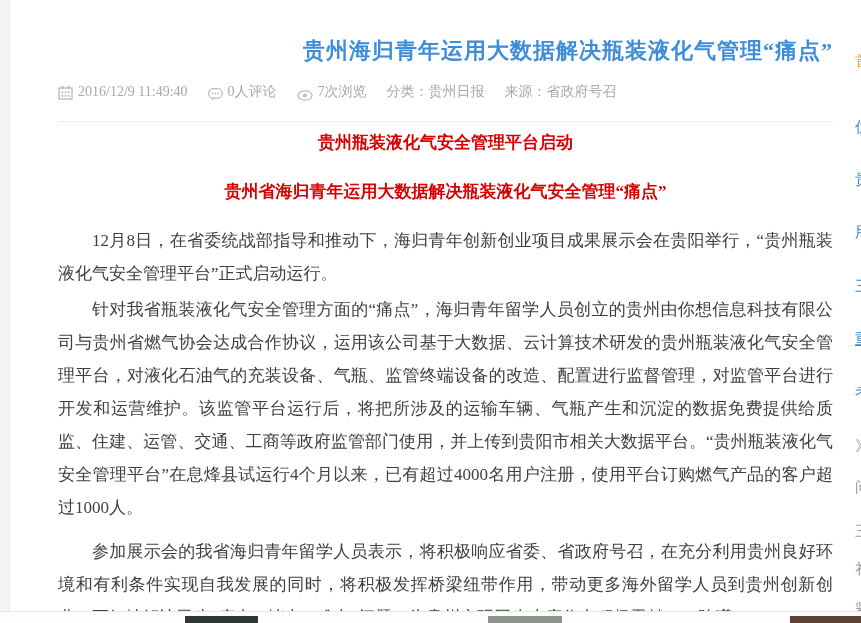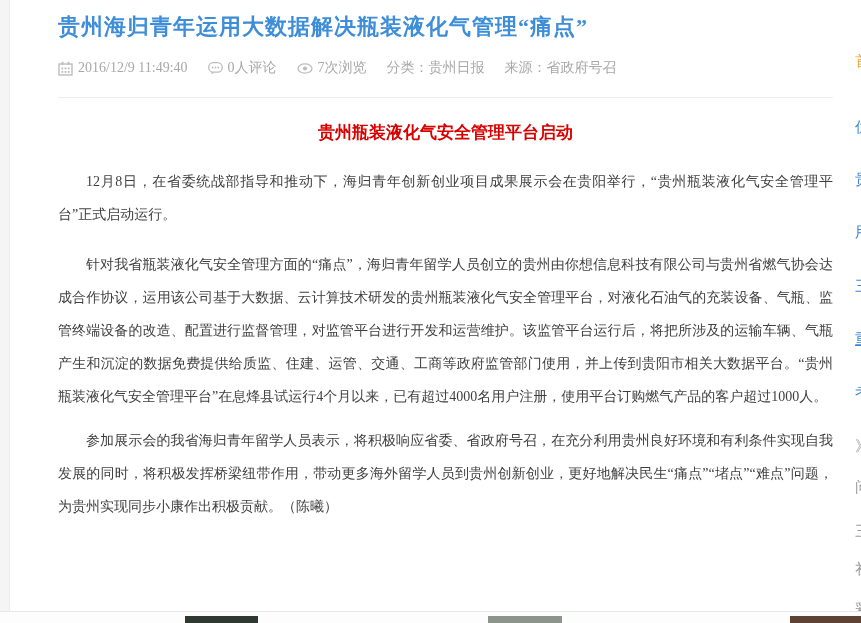--- a/index.html
+++ b/index.html
@@ -13,59 +13,59 @@
   .left-strip {
     position: absolute; left: 0; top: 0;
     width: 10px; height: 612px;
     background: #f5f5f5;
     border-right: 1px solid #ececec;
   }
   .article {
     position: absolute; left: 58px; top: 0; width: 775px;
   }
   .title {
-    margin-top: 12px;
-    text-align: left;
+    margin-top: 36px;
+    text-align: right;
     font-size: 22px;
     font-weight: bold;
     letter-spacing: 1px;
     color: #3e8dd8;
   }
   .meta {
     margin-top: 17px;
     font-size: 14px;
     color: #a8a8a8;
     display: flex;
     align-items: center;
   }
-  .meta .m-item { display: inline-flex; align-items: center; margin-right: 20px; }
+  .meta .m-item { display: inline-flex; align-items: flex-end; margin-right: 20px; }
   .meta svg { margin-right: 5px; display: inline-block; }
   .meta-divider {
     margin-top: 20px;
     border-top: 1px solid #ededed;
     height: 0;
   }
   .red-heading {
     text-align: center;
     color: #d90000;
     font-weight: bold;
     font-size: 17px;
   }
-  .red-heading.first { margin-top: 23px; }
+  .red-heading.first { margin-top: 9px; }
   .red-heading.second { margin-top: 26px; }
   .body-text p {
     text-indent: 2em;
-    font-size: 14px;
+    font-size: 17px;
     line-height: 33px;
     color: #3f3f3f;
     text-align: justify;
     font-family: Liberation Serif, serif;
   }
   .body-text p.p1 { margin-top: 21px; }
-  .body-text p.p2 { margin-top: 17px; }
+  .body-text p.p2 { margin-top: 3px; }
   .body-text p.p3 { margin-top: 11px; }
   .right-sidebar {
     position: absolute; left: 855px; top: 0;
     width: 6px; height: 623px;
   }
   .sliver {
     position: absolute; left: 0;
     width: 6px; height: 17px;
     overflow: hidden;
     font-size: 15px; line-height: 17px;
@@ -132,20 +132,21 @@
     </span>
     <span class="m-item">
       <span>来源：</span>
       <span>省政府号召</span>
     </span>
   </div>
 
   <div class="meta-divider"></div>
 
   <div class="red-heading first" style="color: rgb(217, 0, 0);">贵州瓶装液化气安全管理平台启动</div>
+  <div class="red-heading second" style="color: rgb(217, 0, 0);">贵州省海归青年运用大数据解决瓶装液化气安全管理“痛点”</div>
 
   <div class="body-text">
     <p class="p1">12月8日，在省委统战部指导和推动下，海归青年创新创业项目成果展示会在贵阳举行，“贵州瓶装液化气安全管理平台”正式启动运行。</p>
     <p class="p2">针对我省瓶装液化气安全管理方面的“痛点”，海归青年留学人员创立的贵州由你想信息科技有限公司与贵州省燃气协会达成合作协议，运用该公司基于大数据、云计算技术研发的贵州瓶装液化气安全管理平台，对液化石油气的充装设备、气瓶、监管终端设备的改造、配置进行监督管理，对监管平台进行开发和运营维护。该监管平台运行后，将把所涉及的运输车辆、气瓶产生和沉淀的数据免费提供给质监、住建、运管、交通、工商等政府监管部门使用，并上传到贵阳市相关大数据平台。“贵州瓶装液化气安全管理平台”在息烽县试运行4个月以来，已有超过4000名用户注册，使用平台订购燃气产品的客户超过1000人。</p>
     <p class="p3">参加展示会的我省海归青年留学人员表示，将积极响应省委、省政府号召，在充分利用贵州良好环境和有利条件实现自我发展的同时，将积极发挥桥梁纽带作用，带动更多海外留学人员到贵州创新创业，更好地解决民生“痛点”“堵点”“难点”问题，为贵州实现同步小康作出积极贡献。（陈曦）</p>
   </div>
 
 </div>
 
 <div class="right-sidebar">

